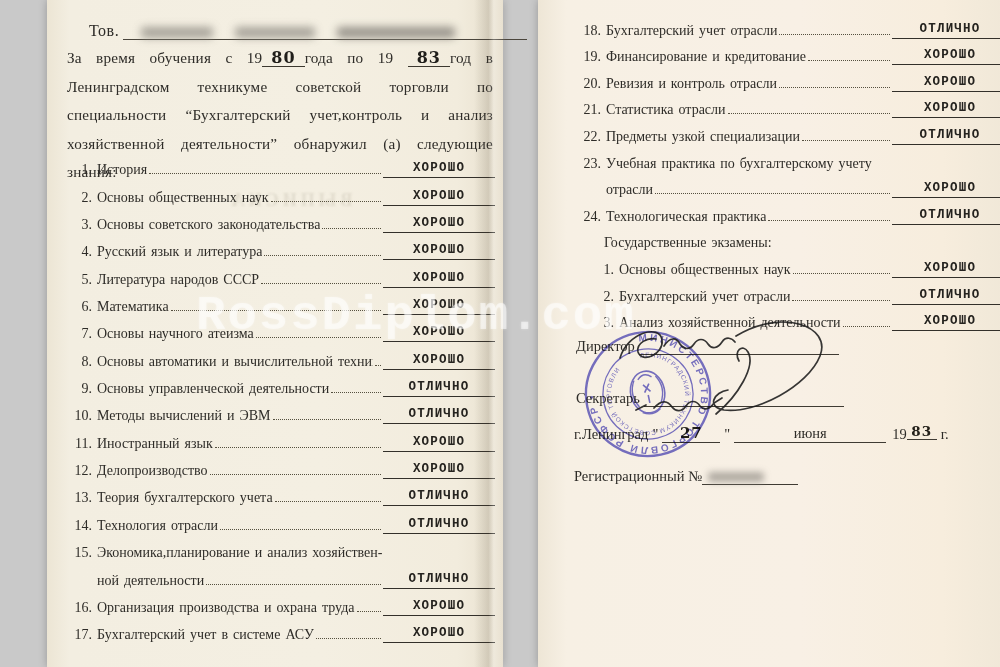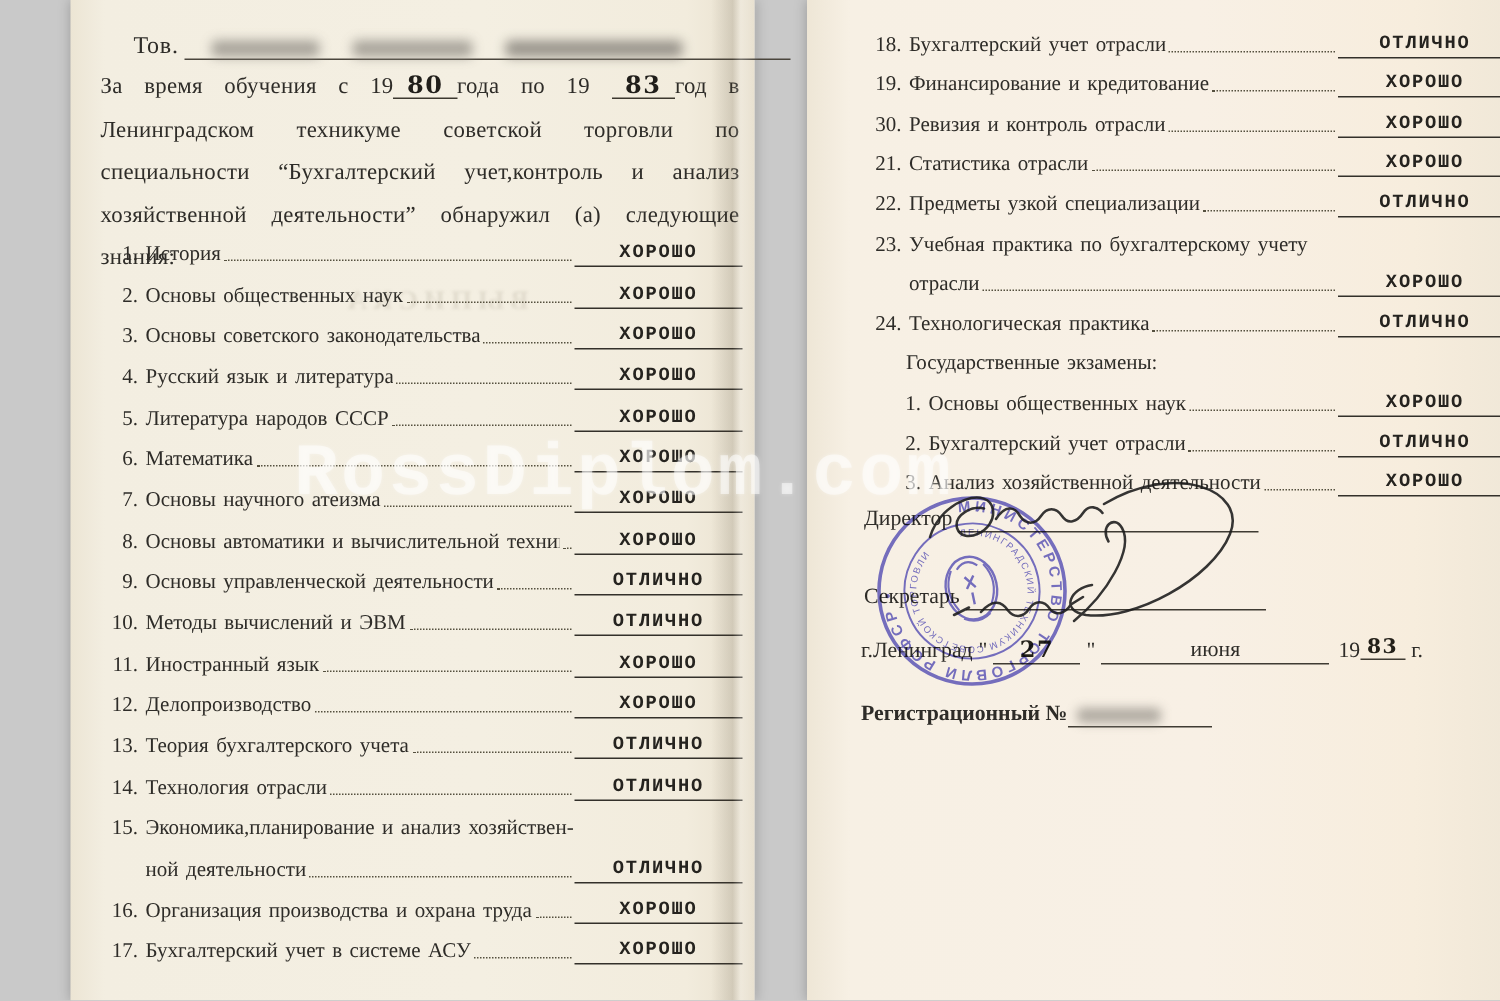--- a/index.html
+++ b/index.html
@@ -49,21 +49,21 @@
 
   #date-row{position:absolute;top:424px;left:36px;display:flex;align-items:flex-end;font-size:14.5px;z-index:3;}
   #date-row .cell{border-bottom:1.4px solid #3f3b33;text-align:center;}
   #date-row .day-cell{width:58px;}
   #date-row .month-cell{width:152px;}
   #date-row .yr-cell{width:30px;}
   #date-row .hand2{font-family:"DejaVu Serif",serif;font-weight:bold;font-size:15px;color:#232019;letter-spacing:1px;}
   #date-row .raised{position:relative;top:-3px;font-size:13.5px;}
   #date-row .q{padding:0 4px;}
 
-  #reg-row{position:absolute;top:468px;left:36px;display:flex;align-items:flex-end;font-size:14.5px;z-index:3;font-weight:bold;}
+  #reg-row{position:absolute;top:468px;left:36px;display:flex;align-items:flex-end;font-size:14.5px;z-index:3;}
   #reg-row .cell{width:96px;border-bottom:1.4px solid #3f3b33;height:16px;display:flex;align-items:flex-end;}
   #reg-row .blur-blob{width:56px;height:10px;margin:0 0 2px 6px;background:#97928a;filter:blur(3.5px);}
 
   
   #stamp{position:absolute;left:37px;top:321px;width:146px;height:146px;z-index:4;
     opacity:.82;mix-blend-mode:multiply;transform:rotate(-12deg);}
   #sigs{position:absolute;left:58px;top:316px;width:252px;height:112px;z-index:5;}
 
   
   #watermark{position:absolute;left:196px;top:288px;z-index:6;pointer-events:none;
@@ -208,21 +208,21 @@
           <span class="leader"></span>
           <span class="grade">ОТЛИЧНО</span>
         </div>
         <div class="row">
           <span class="num">19.</span>
           <span class="nm">Финансирование и кредитование</span>
           <span class="leader"></span>
           <span class="grade">ХОРОШО</span>
         </div>
         <div class="row">
-          <span class="num">30.</span>
+          <span class="num">20.</span>
           <span class="nm">Ревизия и контроль отрасли</span>
           <span class="leader"></span>
           <span class="grade">ХОРОШО</span>
         </div>
         <div class="row">
           <span class="num">21.</span>
           <span class="nm">Статистика отрасли</span>
           <span class="leader"></span>
           <span class="grade">ХОРОШО</span>
         </div>

